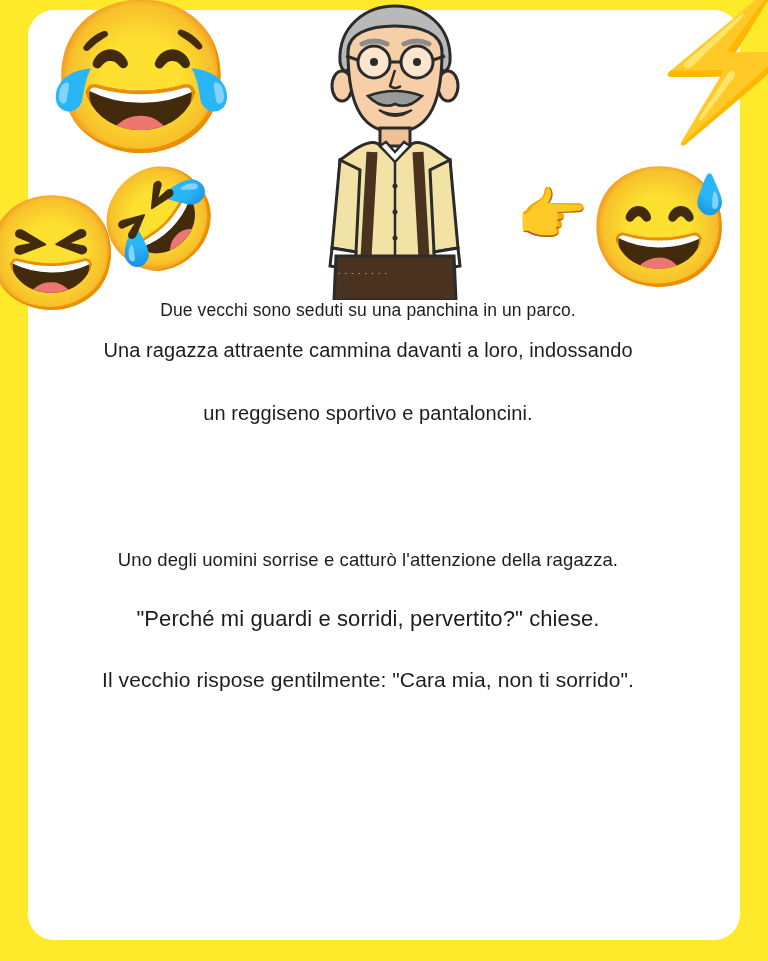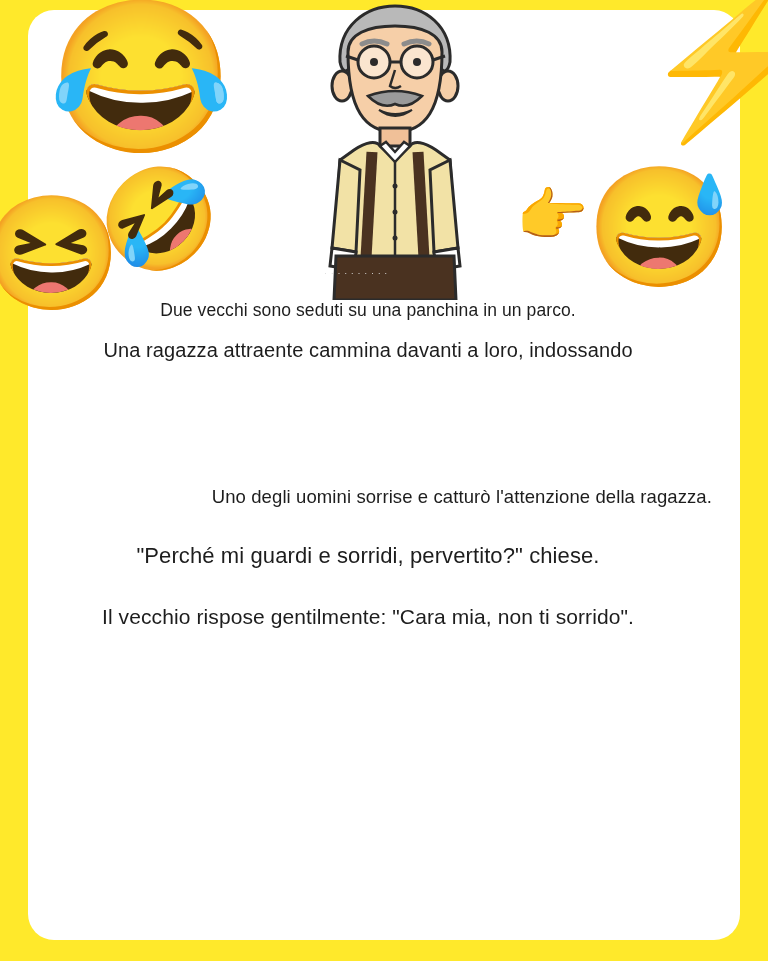--- a/index.html
+++ b/index.html
@@ -47,21 +47,21 @@
     font-size: 19px;
     line-height: 1.25;
     letter-spacing: 0.1px;
     white-space: pre;
     padding-left: 24px;
   }
   .line.l1 { font-size: 17.5px; margin-top: 0px; }
   .line.l2 { font-size: 20px; margin-top: 16px; }
   .line.l3 { font-size: 20px; margin-top: 38px; }
   .line.gap { height: 122px; }
-  .line.l4 { font-size: 18.5px; margin-top: 0px; text-align: right; }
+  .line.l4 { font-size: 18.5px; margin-top: 0px; }
   .line.l5 { font-size: 22px; margin-top: 34px; }
   .line.l6 { font-size: 21px; margin-top: 34px; }
 
   .faint {
     position: absolute;
     left: 0;
     top: 268px;
     width: 712px;
     text-align: center;
     font-size: 9px;
@@ -159,19 +159,20 @@
     <span class="emoji e-joy-right">😅</span>
     <span class="emoji e-point">👉</span>
     <span class="emoji e-bolt">⚡</span>
   </div>
 
   <div class="faint">· · · · · · · · · ·</div>
 
   <div class="text-block">
     <div class="line l1">Due vecchi sono seduti su una panchina in un parco.</div>
     <div class="line l2">Una ragazza attraente cammina davanti a loro, indossando</div>
+    <div class="line l3">un reggiseno sportivo e pantaloncini.</div>
     <div class="line gap"></div>
     <div class="line l4">Uno degli uomini sorrise e catturò l'attenzione della ragazza.</div>
     <div class="line l5">"Perché mi guardi e sorridi, pervertito?" chiese.</div>
     <div class="line l6">Il vecchio rispose gentilmente: "Cara mia, non ti sorrido".</div>
   </div>
 
 </div>
 
 </body></html>

